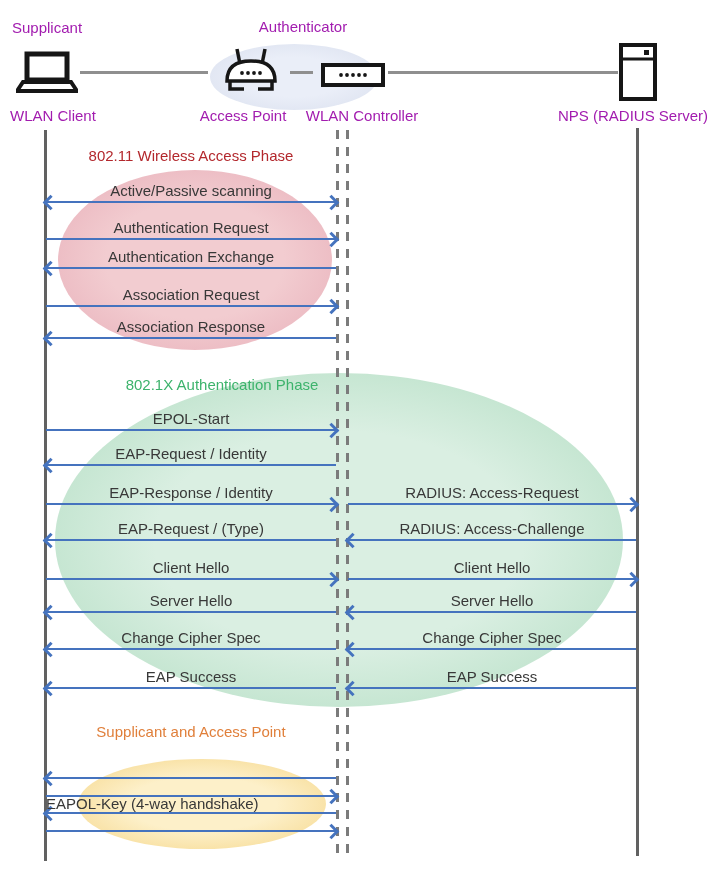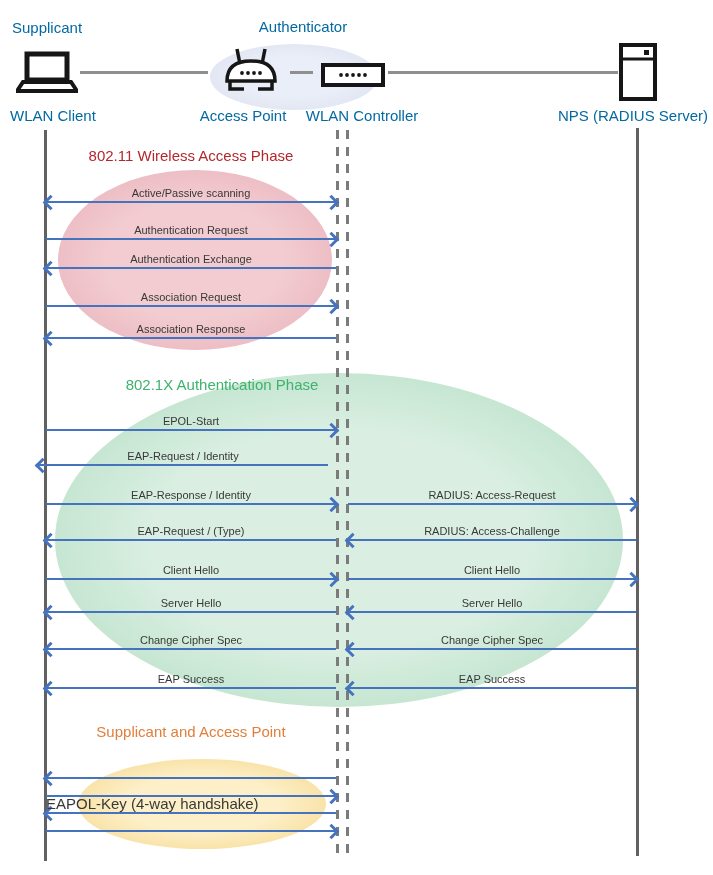--- a/index.html
+++ b/index.html
@@ -1,21 +1,21 @@
 <!DOCTYPE html>
 <html><head>
 <meta charset="utf-8">
 <style>
   html,body{margin:0;padding:0;background:#fff;}
   .diagram{
     position:relative;width:713px;height:875px;background:#fff;overflow:hidden;
     font-family:"Liberation Sans",sans-serif;color:#303030;
   }
   
-  .role,.node-label{position:absolute;font-size:15px;color:#0369a1;white-space:nowrap;}
+  .role,.node-label{position:absolute;font-size:15px;color:#a21caf;white-space:nowrap;}
   .centered{text-align:center;}
   
   .hline{position:absolute;height:3px;background:#8f8f8f;top:71px;}
   
   .lifeline{position:absolute;width:3px;background:#616161;z-index:1;}
   .lifeline.dashed{
     background:repeating-linear-gradient(180deg,#7b7b7b 0 9px,transparent 9px 17px);
   }
   
   .ellipse{position:absolute;border-radius:50%;z-index:0;}
@@ -25,21 +25,21 @@
   .ellipse.yellow{background:radial-gradient(50% 50% at 50% 50%,#fdf0c9 60%,#f9e3a9 100%);}
   
   .phase-title{position:absolute;font-size:15px;text-align:center;z-index:3;white-space:nowrap;line-height:19px;}
   .phase-title.red{color:#b3282d;}
   .phase-title.green{color:#3db36c;}
   .phase-title.orange{color:#e07f3a;}
   
   .msg{position:absolute;height:2px;background:#4573be;z-index:2;}
   .msg-label{
     position:absolute;left:0;right:0;bottom:4px;text-align:center;
-    font-size:11px;color:#383838;white-space:nowrap;z-index:3;
+    font-size:15px;color:#383838;white-space:nowrap;z-index:3;
   }
   .head{
     position:absolute;width:8px;height:8px;top:-4px;
     border-style:solid;border-color:#4573be;border-width:3px 3px 0 0;
   }
   .head.hr{right:-1px;transform:rotate(45deg);}
   .head.hl{left:-1px;transform:rotate(-135deg);}
   .eapol-label{
     position:absolute;font-size:15px;color:#383838;text-align:left;
     white-space:nowrap;z-index:3;
@@ -131,21 +131,21 @@
   </div>
   <div class="msg" style="left:46px;top:337px;width:290px;">
     <span class="msg-label">Association Response</span>
     <span class="head hl"></span>
   </div>
 
   <div class="msg" style="left:46px;top:429px;width:290px;">
     <span class="msg-label">EPOL-Start</span>
     <span class="head hr"></span>
   </div>
-  <div class="msg" style="left:38px;top:464px;width:290px;">
+  <div class="msg" style="left:46px;top:464px;width:290px;">
     <span class="msg-label">EAP-Request / Identity</span>
     <span class="head hl"></span>
   </div>
 
   <div class="msg" style="left:46px;top:503px;width:290px;">
     <span class="msg-label">EAP-Response / Identity</span>
     <span class="head hr"></span>
   </div>
   <div class="msg" style="left:348px;top:503px;width:288px;">
     <span class="msg-label">RADIUS: Access-Request</span>

